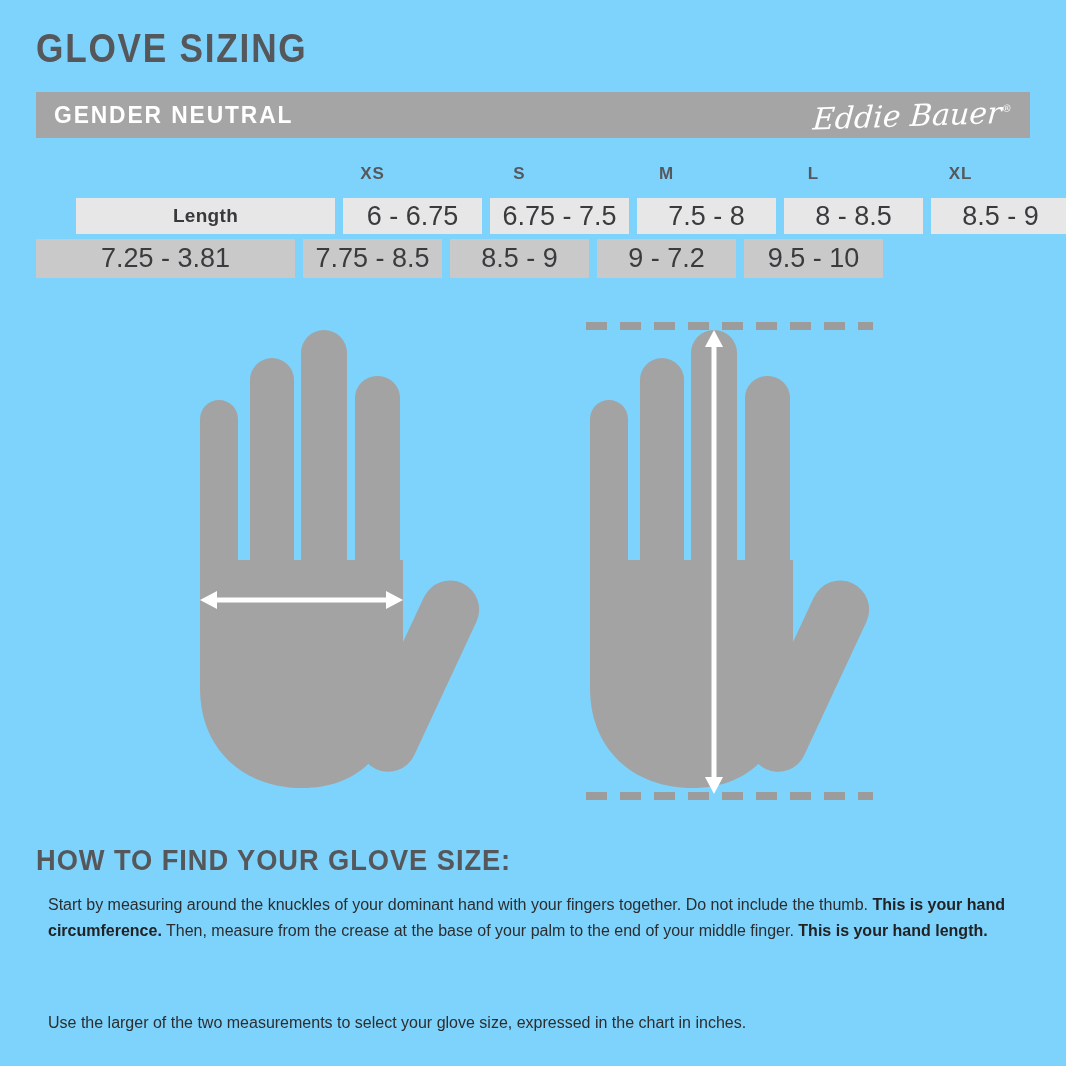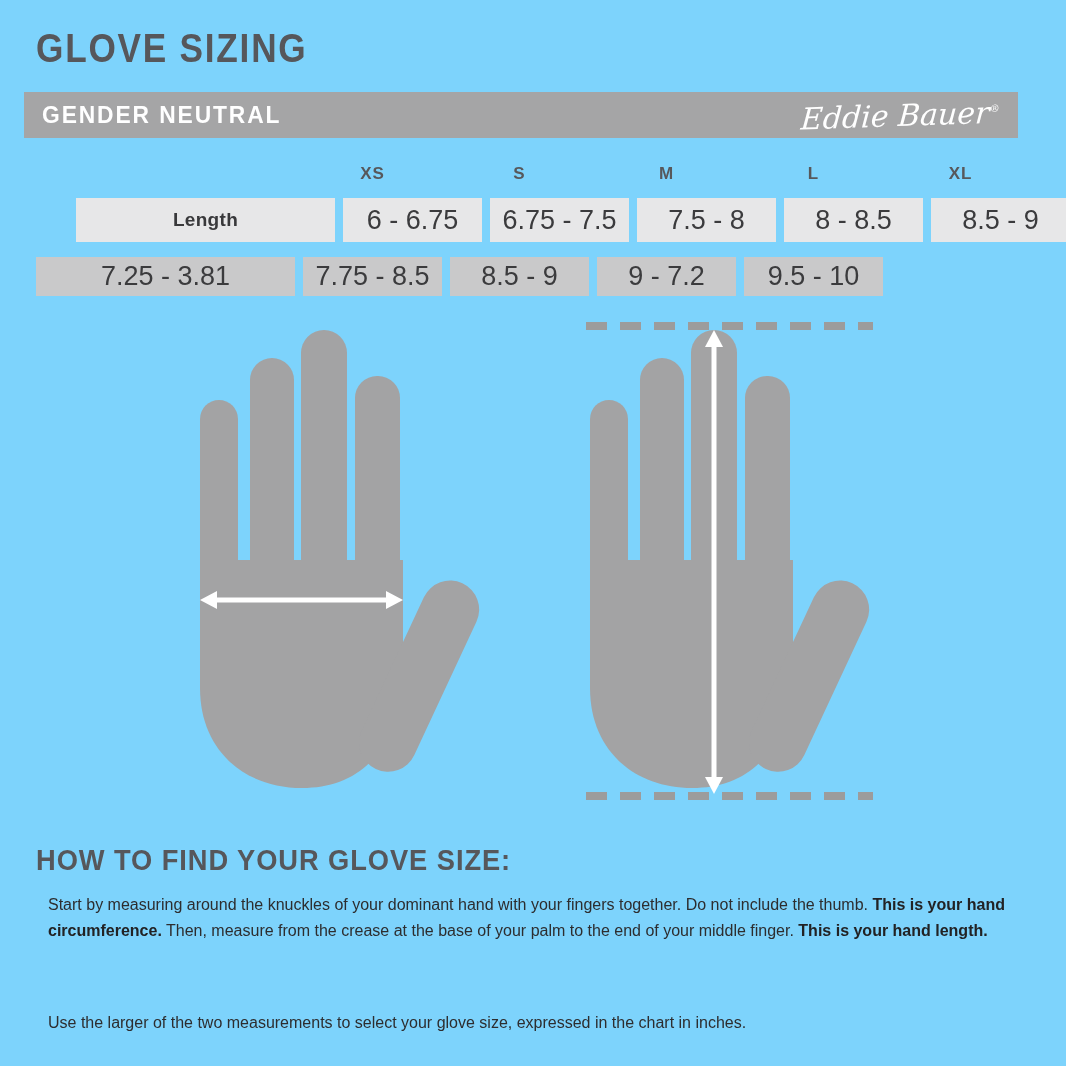--- a/index.html
+++ b/index.html
@@ -11,40 +11,40 @@
   
   .page-title {
     position:absolute; left:36px; top:26px;
     font-size:40px; font-weight:700; color:#56575b;
     letter-spacing:2px; transform:scaleX(0.88); transform-origin:left center;
     white-space:nowrap;
   }
 
   
   .banner {
-    position:absolute; left:24px; top:92px; width:994px; height:46px;
+    position:absolute; left:36px; top:92px; width:994px; height:46px;
     background:#a5a5a6; display:flex; align-items:center;
     justify-content:space-between; padding:0 18px;
   }
   .banner-label {
     font-size:24px; font-weight:700; color:#ffffff; letter-spacing:2px;
     transform:scaleX(0.95); transform-origin:left center; white-space:nowrap;
   }
   .brand-logo {
     font-family:"DejaVu Serif", serif; font-style:italic;
     font-size:30px; color:#ffffff; white-space:nowrap;
     transform:rotate(-2deg) skewX(-6deg); letter-spacing:0px;
   }
   .brand-logo .tm { font-size:10px; vertical-align:super; font-style:normal; }
 
   
   .size-table { position:absolute; left:36px; top:156px; width:994px; }
   .trow { display:grid; grid-template-columns:259px repeat(5,139px); column-gap:8px; }
   .trow.thead { height:36px; margin-bottom:6px; }
-  .trow.row-light { height:44px; margin-bottom:15px;padding-left:40px; }
+  .trow.row-light { height:36px; margin-bottom:5px;padding-left:40px; }
   .trow.row-dark  { height:39px; }
   .cell { display:flex; align-items:center; justify-content:center; }
   .head-cell { font-size:17px; font-weight:700; color:#57585b; letter-spacing:1px; }
   .row-light .cell { background:#e7e7e8; }
   .row-dark  .cell { background:#c9c9ca; }
   .label-cell { font-weight:700; font-size:19px; color:#39393b; letter-spacing:0.3px; }
   .value-cell { font-size:27px; color:#3b3b3d; }
 
   
   .hand-figure { position:absolute; width:300px; height:485px; }

